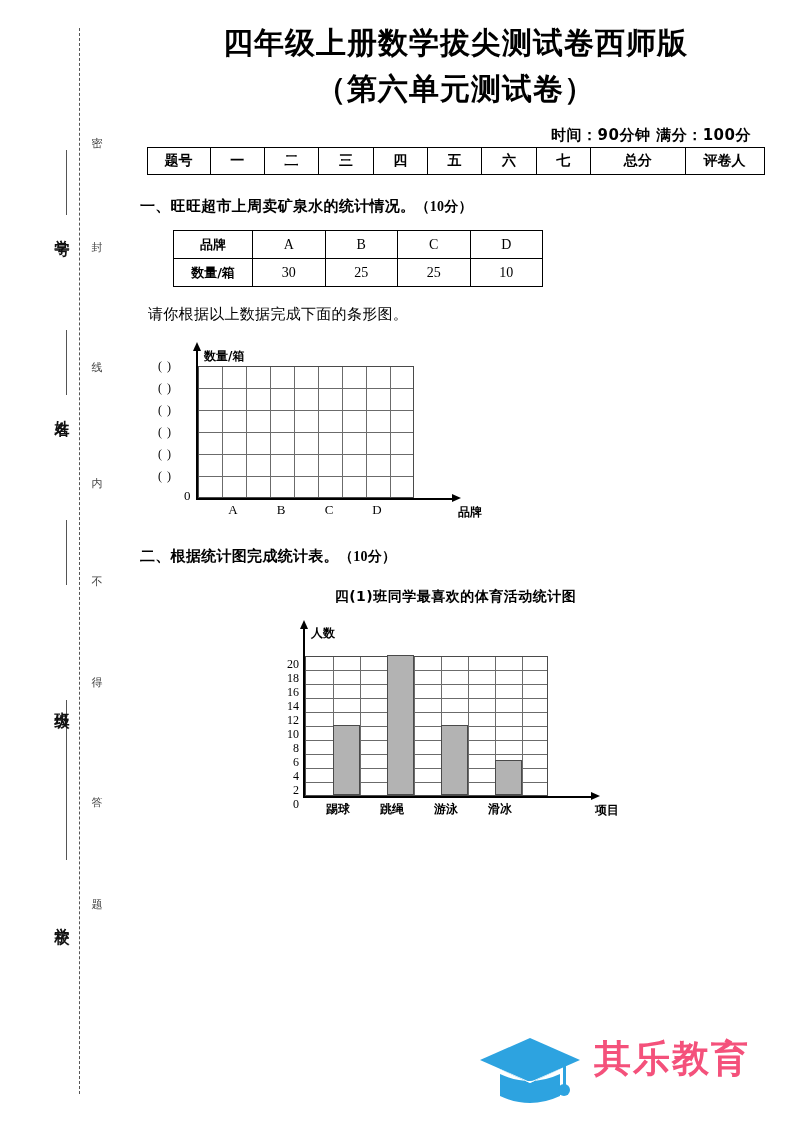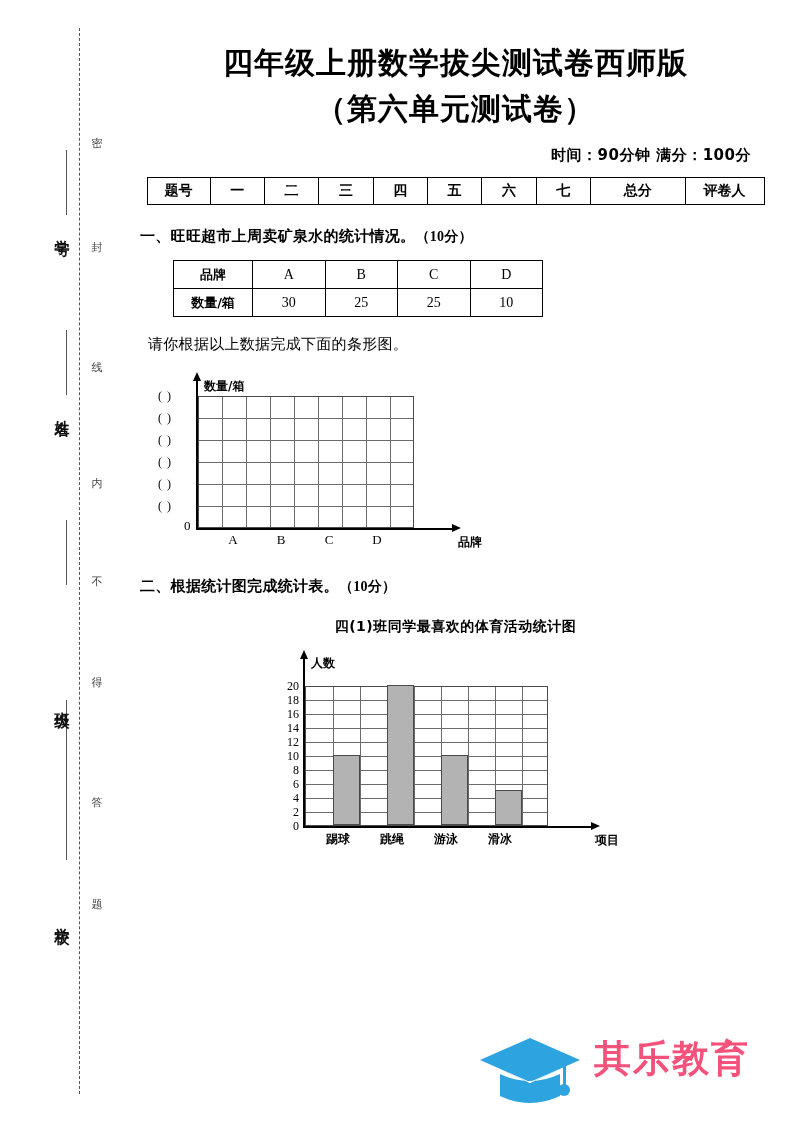--- a/index.html
+++ b/index.html
@@ -62,42 +62,42 @@
   
   #page {
     position: absolute;
     left: 118px;
     top: 0;
     width: 675px;
     height: 1122px;
   }
 
   
-  #title-block { padding-top: 40px; text-align: center; }
+  #title-block { padding-top: 20px; text-align: center; }
   .title-line {
     font-family: "DejaVu Sans", "Liberation Sans", sans-serif;
     font-weight: bold;
     font-size: 30px;
     letter-spacing: 1px;
     line-height: 46px;
     color: #000;
   }
   #exam-meta {
     margin-top: 14px;
     padding-right: 42px;
     text-align: right;
     font-family: "DejaVu Sans", "Liberation Sans", sans-serif;
     font-size: 15px;
     font-weight: bold;
     letter-spacing: 0.5px;
   }
 
   
   #score-table-wrap {
-    margin: 12px auto 0 auto;
+    margin: 2px auto 0 auto;
     width: 618px;
   }
   table.grid {
     border-collapse: collapse;
     width: 100%;
   }
   table.grid td {
     border: 1px solid #000;
     height: 26px;
     text-align: center;
@@ -231,20 +231,21 @@
     margin: 14px 0 0 155px;
     width: 340px;
     height: 200px;
   }
   .ytick {
     position: absolute;
     font-size: 12px;
     font-family: "Liberation Serif", serif;
     text-align: right;
     width: 22px;
+    margin-top: 8px;
   }
   .bar {
     position: absolute;
     background: #b3b3b3;
     box-sizing: border-box;
     border: 1px solid #4a4a4a;
   }
 
   
   #logo {

